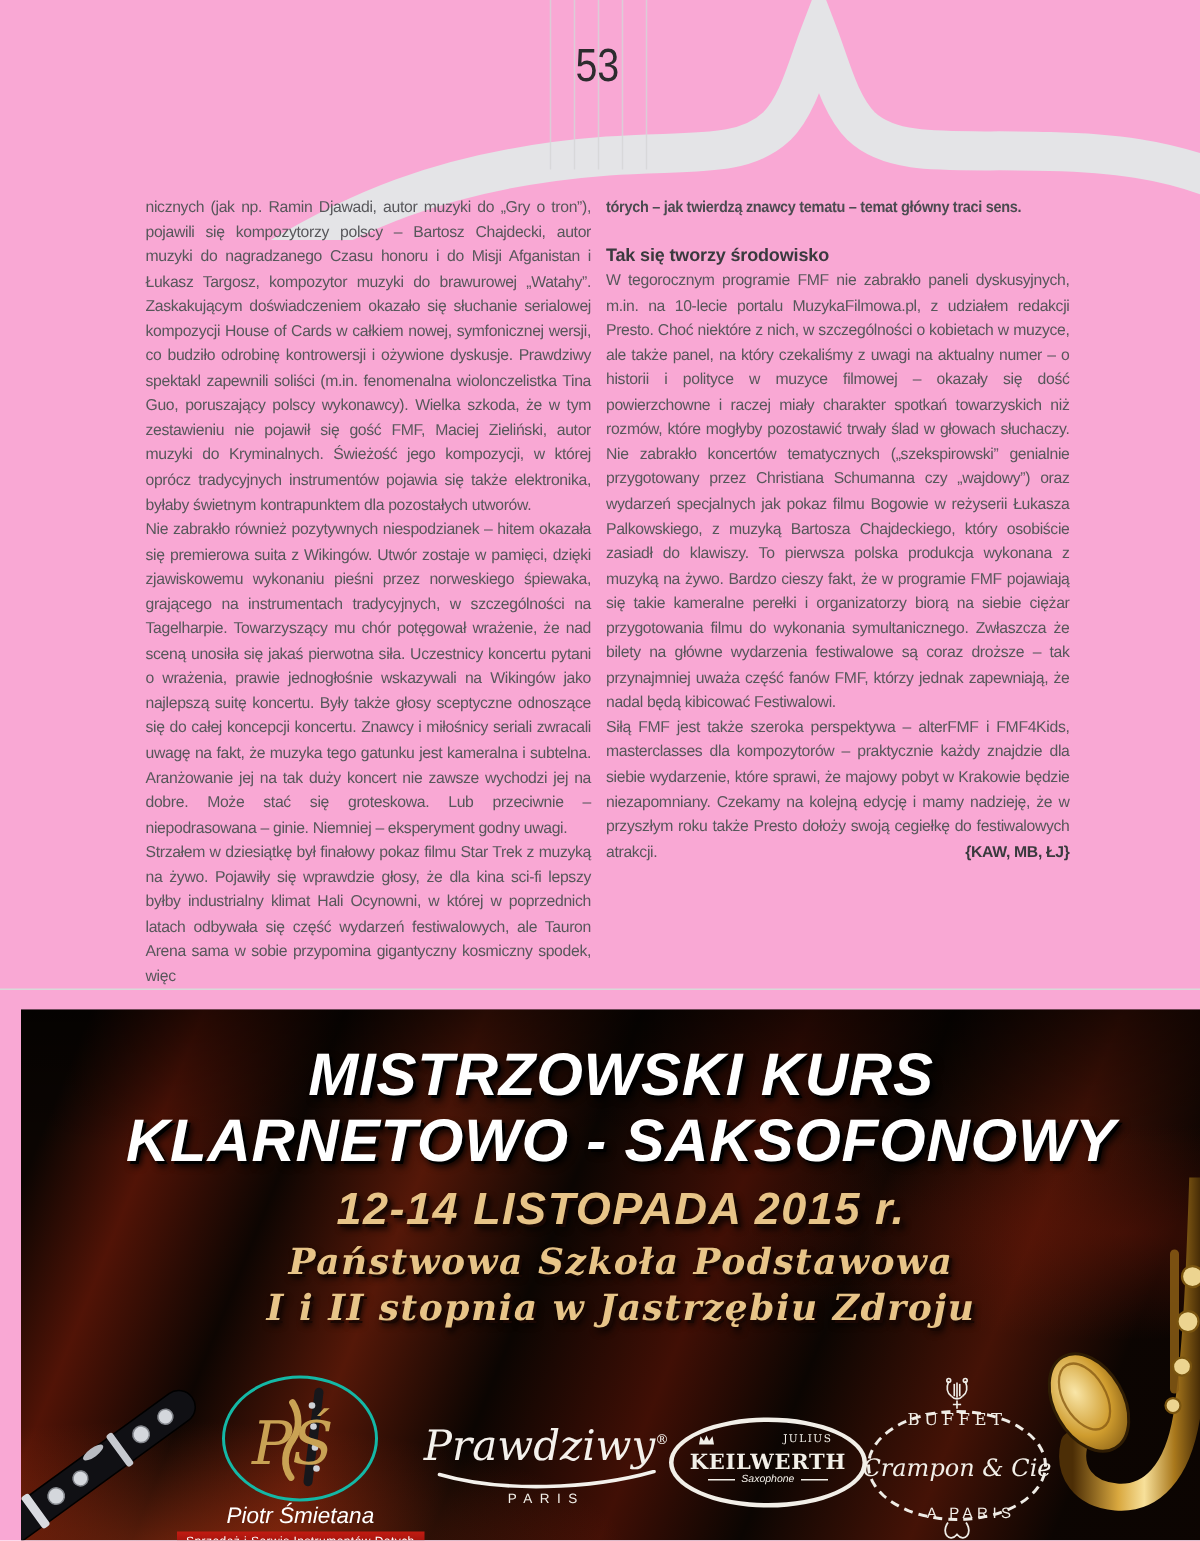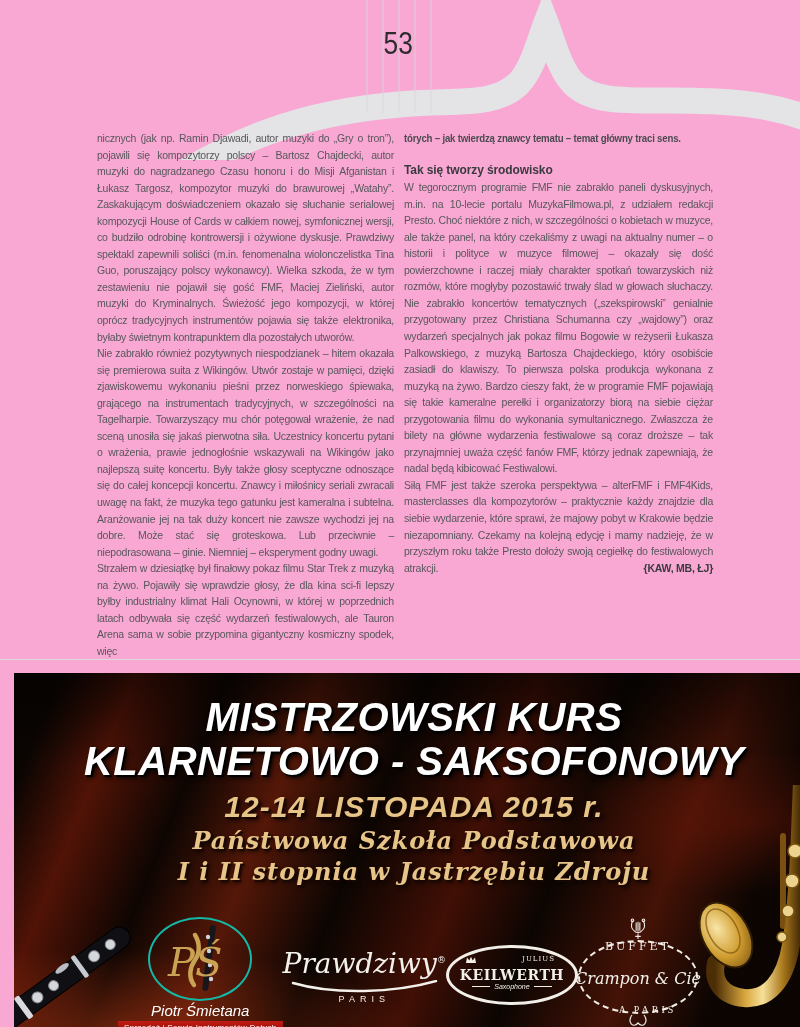--- a/index.html
+++ b/index.html
@@ -105,21 +105,21 @@
   .kw-name { font-family:"DejaVu Serif", serif; font-weight:700; font-size:14px; letter-spacing:0.5px; margin-top:6px; }
   .kw-sub { font-size:7px; font-style:italic; display:flex; align-items:center; gap:4px; }
   .kw-line { display:inline-block; width:18px; height:1px; background:#f2efe8; }
 
   .bf-oval {
     width:116px; height:70px; border:2px dashed #efece6; border-radius:50%;
     display:flex; flex-direction:column; align-items:center; justify-content:center; gap:16px;
   }
   .bf-top { font-family:"DejaVu Serif", serif; font-size:11px; letter-spacing:3px; }
   .bf-mid { font-family:"DejaVu Serif", serif; font-style:italic; font-size:16px; white-space:nowrap; }
-  .bf-bottom { font-family:Liberation Serif, serif; font-size:10px; letter-spacing:3px;margin-left:19px; }
+  .bf-bottom { font-family:Liberation Sans, sans-serif; font-size:10px; letter-spacing:3px;margin-left:19px; }
 
   .sax { position:absolute; right:-6px; bottom:-8px; z-index:2; }
   .clarinet { position:absolute; left:-12px; bottom:-10px; z-index:2; }
 </style>
 </head>
 <body>
 
 <div class="page">
 
   <svg class="top-deco" viewBox="0 0 800 160">

